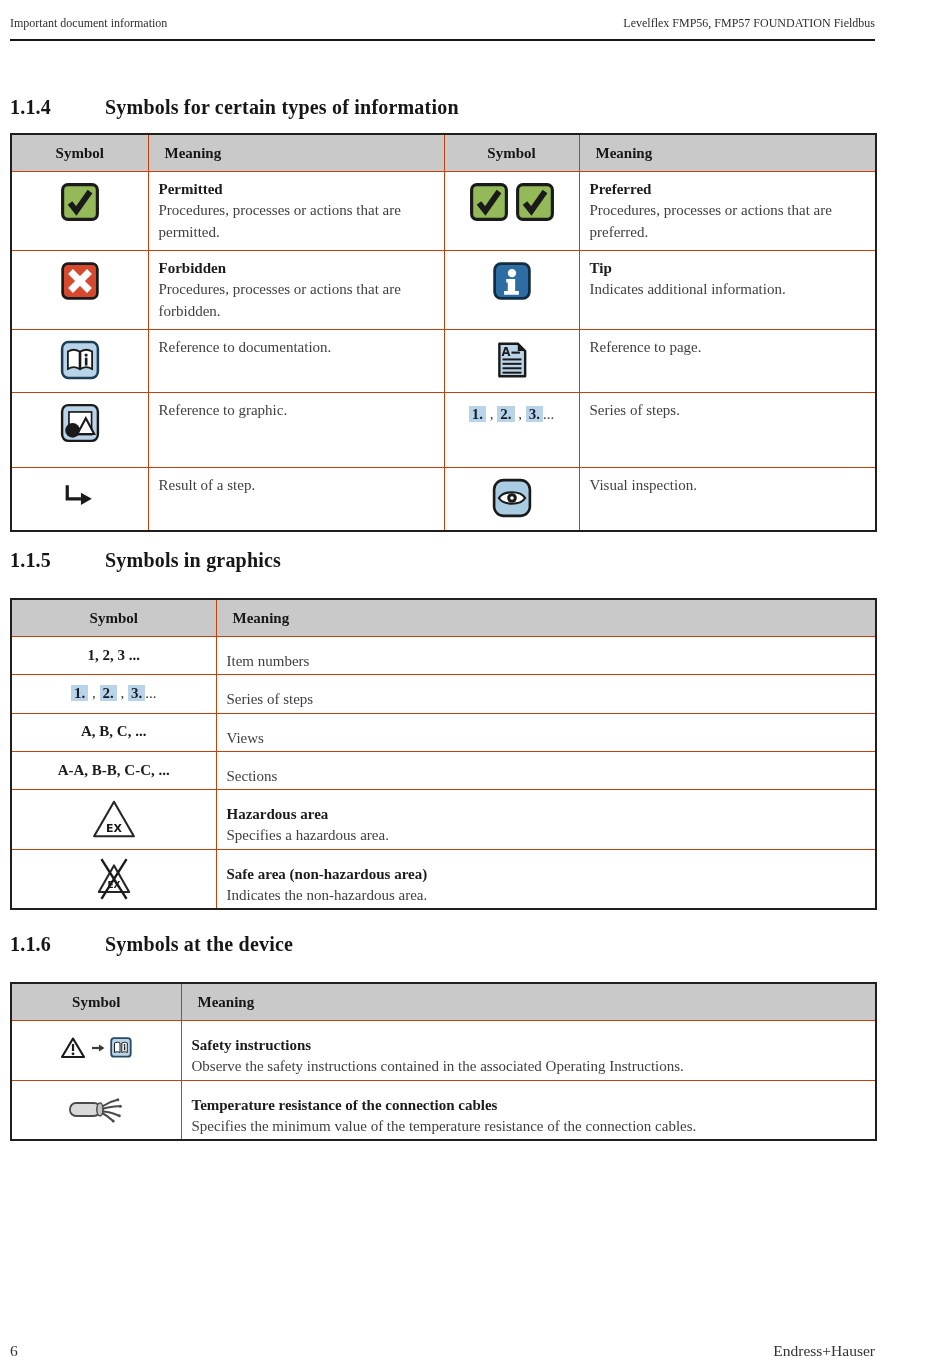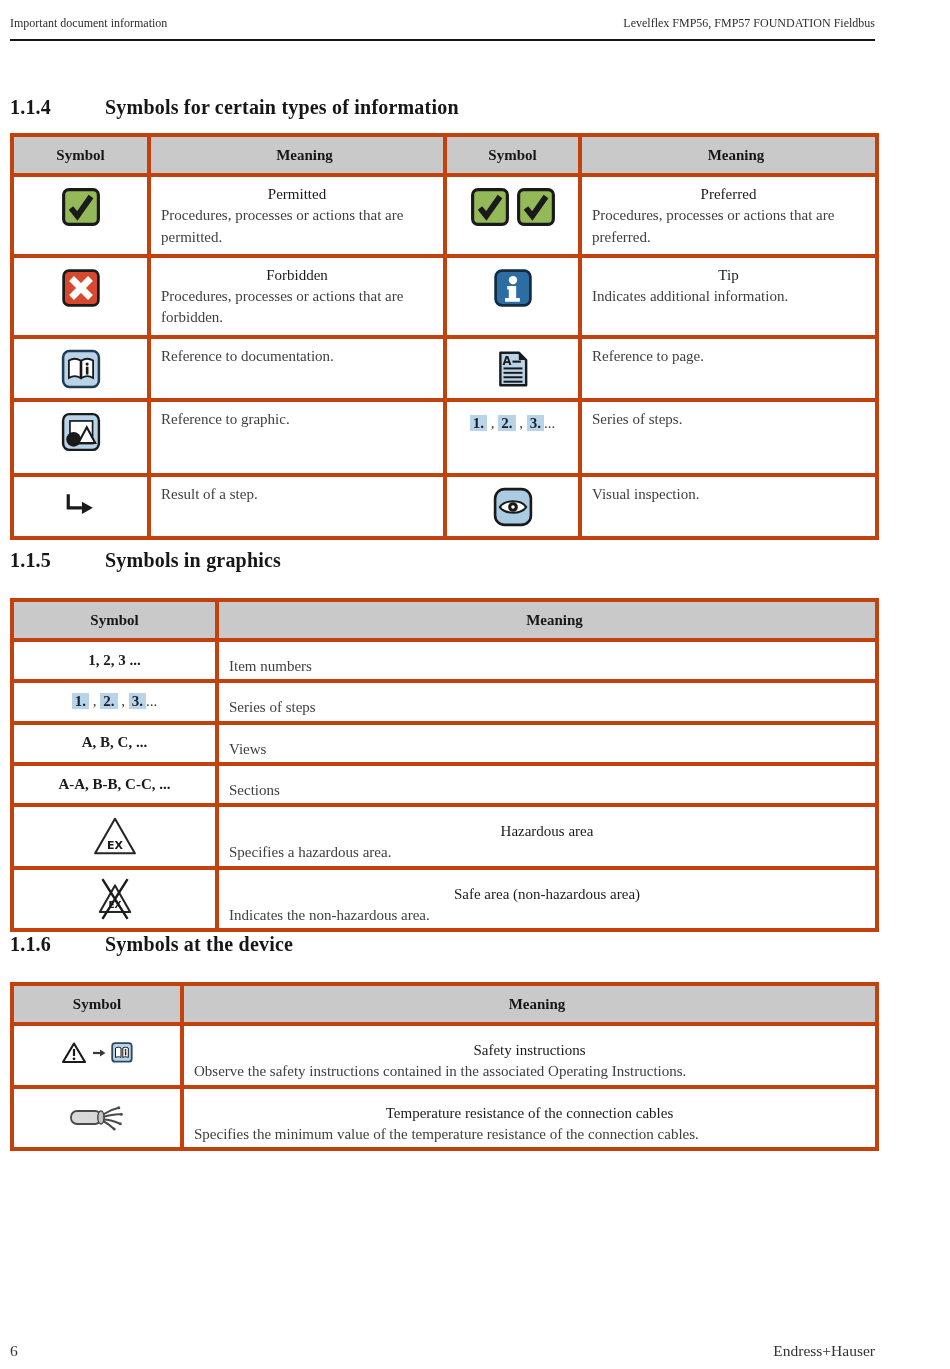--- a/index.html
+++ b/index.html
@@ -13,29 +13,29 @@
   .header-rule{position:absolute;left:10px;width:865px;top:39px;border-top:2px solid #161616;}
   .page-footer{position:absolute;left:10px;width:865px;top:1342px;display:flex;
     justify-content:space-between;font-size:15.5px;color:#333;}
   
   .section-heading{position:absolute;left:10px;display:flex;font-weight:bold;
     font-size:20px;color:#161616;letter-spacing:.2px;}
   .section-heading .sec-num{width:95px;flex:0 0 95px;}
   
   table.sym{position:absolute;left:10px;width:865px;border-collapse:collapse;
     table-layout:fixed;border:2px solid #1f1f1f;font-size:15px;}
-  table.sym td,table.sym th{border:4px solid #c2410c;}
+  table.sym td,table.sym th{border:1px solid #c2410c;}
   th.hdr{background:#c9c9c9;color:#161616;font-size:15px;font-weight:bold;height:34px;}
   th.hdr.sym-col{text-align:center;}
-  th.hdr.mean-col{text-align:center;padding-left:16px;}
+  th.hdr.mean-col{text-align:left;padding-left:16px;}
   td.symcell{text-align:center;vertical-align:top;padding-top:10px;}
   td.symcell.mid{vertical-align:middle;padding-top:0;}
   td.meancell{vertical-align:top;padding:7px 10px 6px 10px;line-height:1.42;color:#3f3f3f;}
   td.meancell.mid{vertical-align:middle;padding-top:14px;padding-bottom:2px;}
-  .b-title{display:block;font-weight:normal;color:#1b1b1b;text-align:center;}
+  .b-title{display:block;font-weight:bold;color:#1b1b1b;}
   .sym-text{font-weight:bold;color:#1b1b1b;}
   
   .steps{white-space:nowrap;color:#3f3f3f;}
   .steps .chip{background:#b9d4e8;color:#14202b;font-weight:bold;padding:0 3px;}
   
   .icon{display:inline-block;vertical-align:middle;}
   .icon-pair .icon{margin:0 3px;}
   .composite{display:inline-flex;align-items:center;gap:5px;}
 </style>
 </head>

